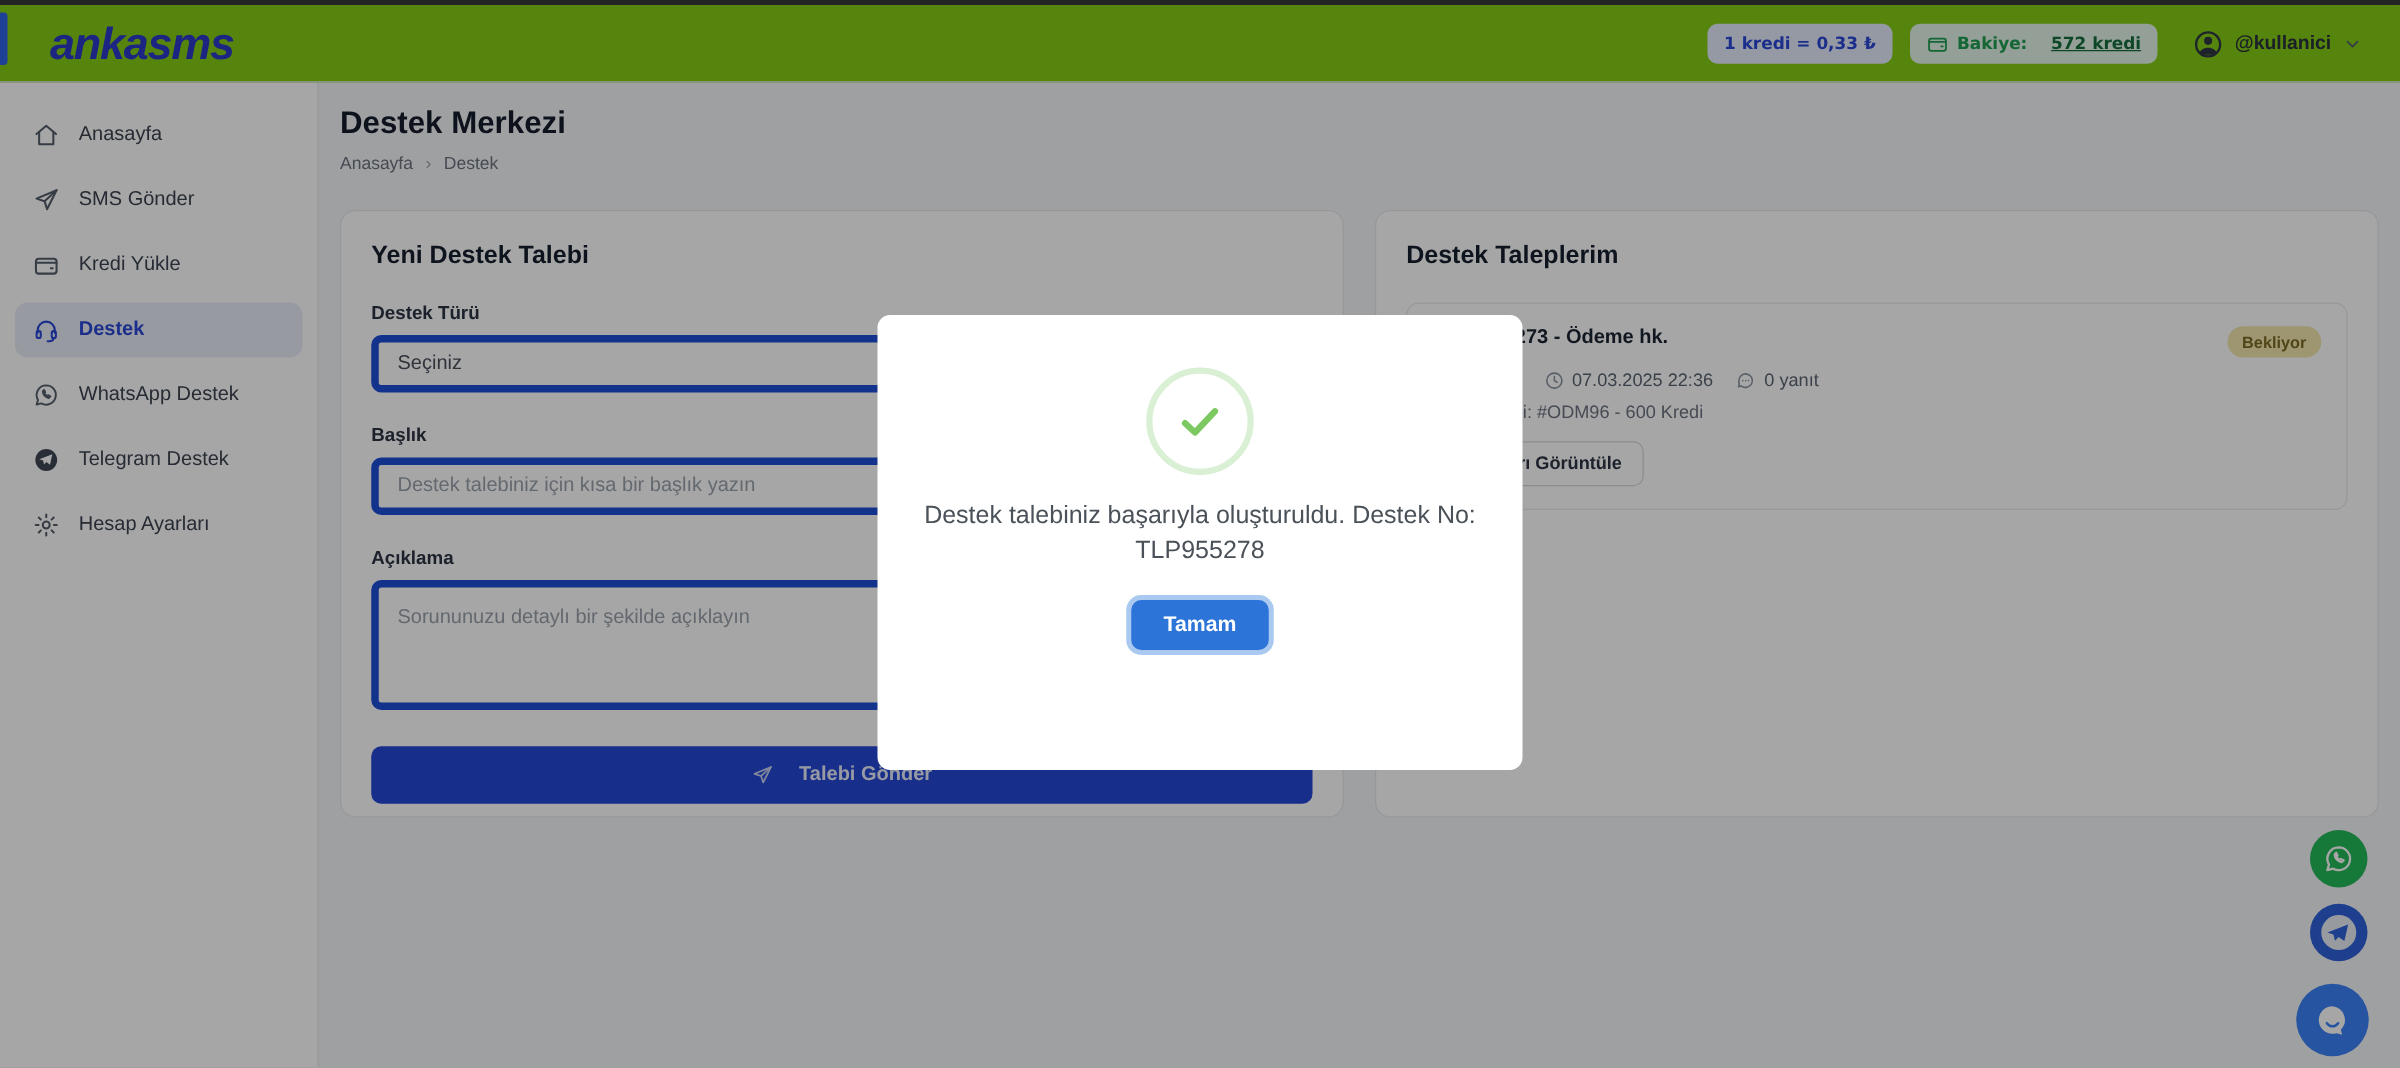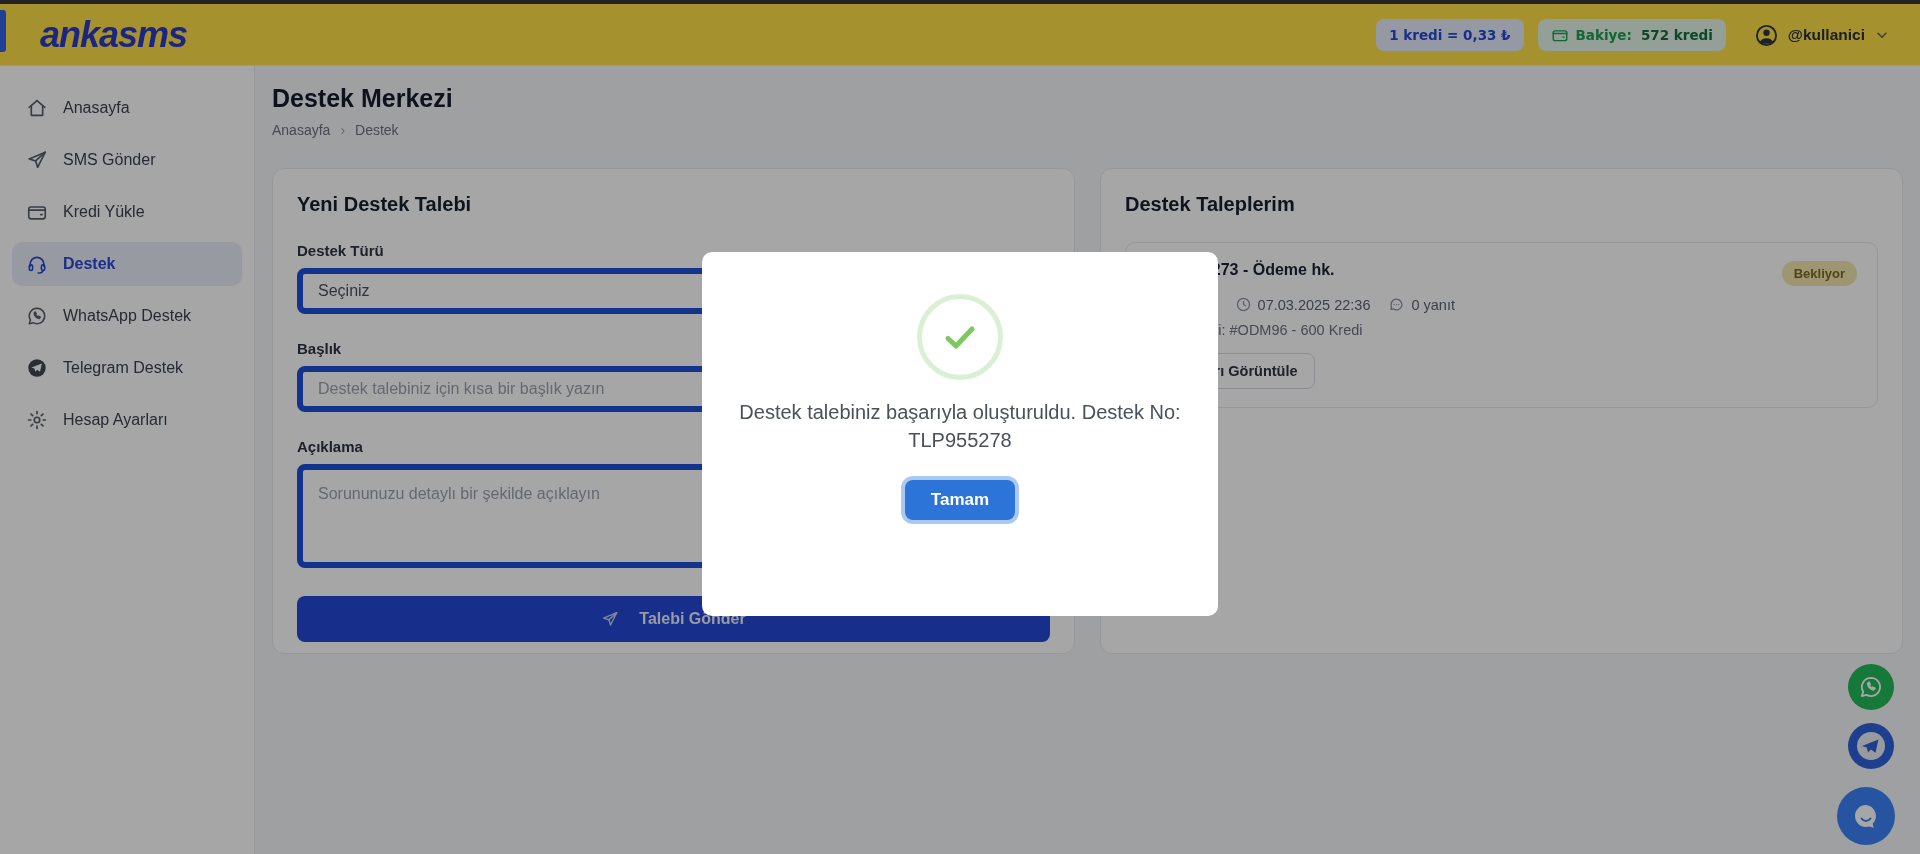--- a/index.html
+++ b/index.html
@@ -3,31 +3,31 @@
 <meta charset="utf-8">
 <style>
   * { margin:0; padding:0; box-sizing:border-box; }
   html,body { width:1920px; height:854px; overflow:hidden; }
   body { font-family:"Liberation Sans","DejaVu Sans",sans-serif; background:#f5f6f8; position:relative; }
 
   
   .top-strip { position:absolute; left:0; top:0; width:1920px; height:4px; background:#383838; z-index:30; }
 
   
-  .header { position:absolute; left:0; top:4px; width:1920px; height:62px; background:#fde047;
+  .header { position:absolute; left:0; top:4px; width:1920px; height:62px; background:#84cc16;
             border-bottom:1px solid #e8eaef; z-index:20; }
   .accent-bar { position:absolute; left:0; top:6px; width:6px; height:42px; background:#2e63e9; border-radius:0 3px 3px 0; }
   .logo { position:absolute; left:40px; top:50%; transform:translateY(-50%);
           font-size:36px; font-weight:800; font-style:italic; letter-spacing:-1px; color:#2b3ac7; }
   .header-right { position:absolute; right:30px; top:0; height:62px; display:flex; align-items:center; gap:14px; }
   .pill { display:flex; align-items:center; gap:7px; height:32px; padding:0 13px; border-radius:8px;
           font-size:13.5px; font-weight:700; white-space:nowrap; font-family:"DejaVu Sans","Liberation Sans",sans-serif; }
   .pill-rate { background:#e4ebfb; color:#2b47d6; }
   .pill-balance { background:#e2f4e8; color:#1f9d50; }
-  .pill-balance .val { color:#156e3c; font-weight:800; margin-left:2px; }
+  .pill-balance .val { color:#156e3c; font-weight:800; margin-left:12px;text-decoration:underline; }
   .user-box { display:flex; align-items:center; gap:9px; margin-left:14px; color:#2f3743; cursor:pointer; }
   .user-name { font-size:15.5px; font-weight:700; color:#2a313c; }
   .icon { display:inline-flex; align-items:center; justify-content:center; }
 
   
   .sidebar { position:absolute; left:0; top:66px; width:255px; height:788px; background:#ffffff;
              border-right:1px solid #e6e8ec; padding-top:20px; z-index:10; }
   .side-item { display:flex; align-items:center; gap:15px; height:44px; margin:0 12px 8px 12px;
                padding:0 14px; border-radius:10px; font-size:16px; color:#3b4350; cursor:pointer; }
   .side-item .icon { width:22px; height:22px; color:#555e6b; }

